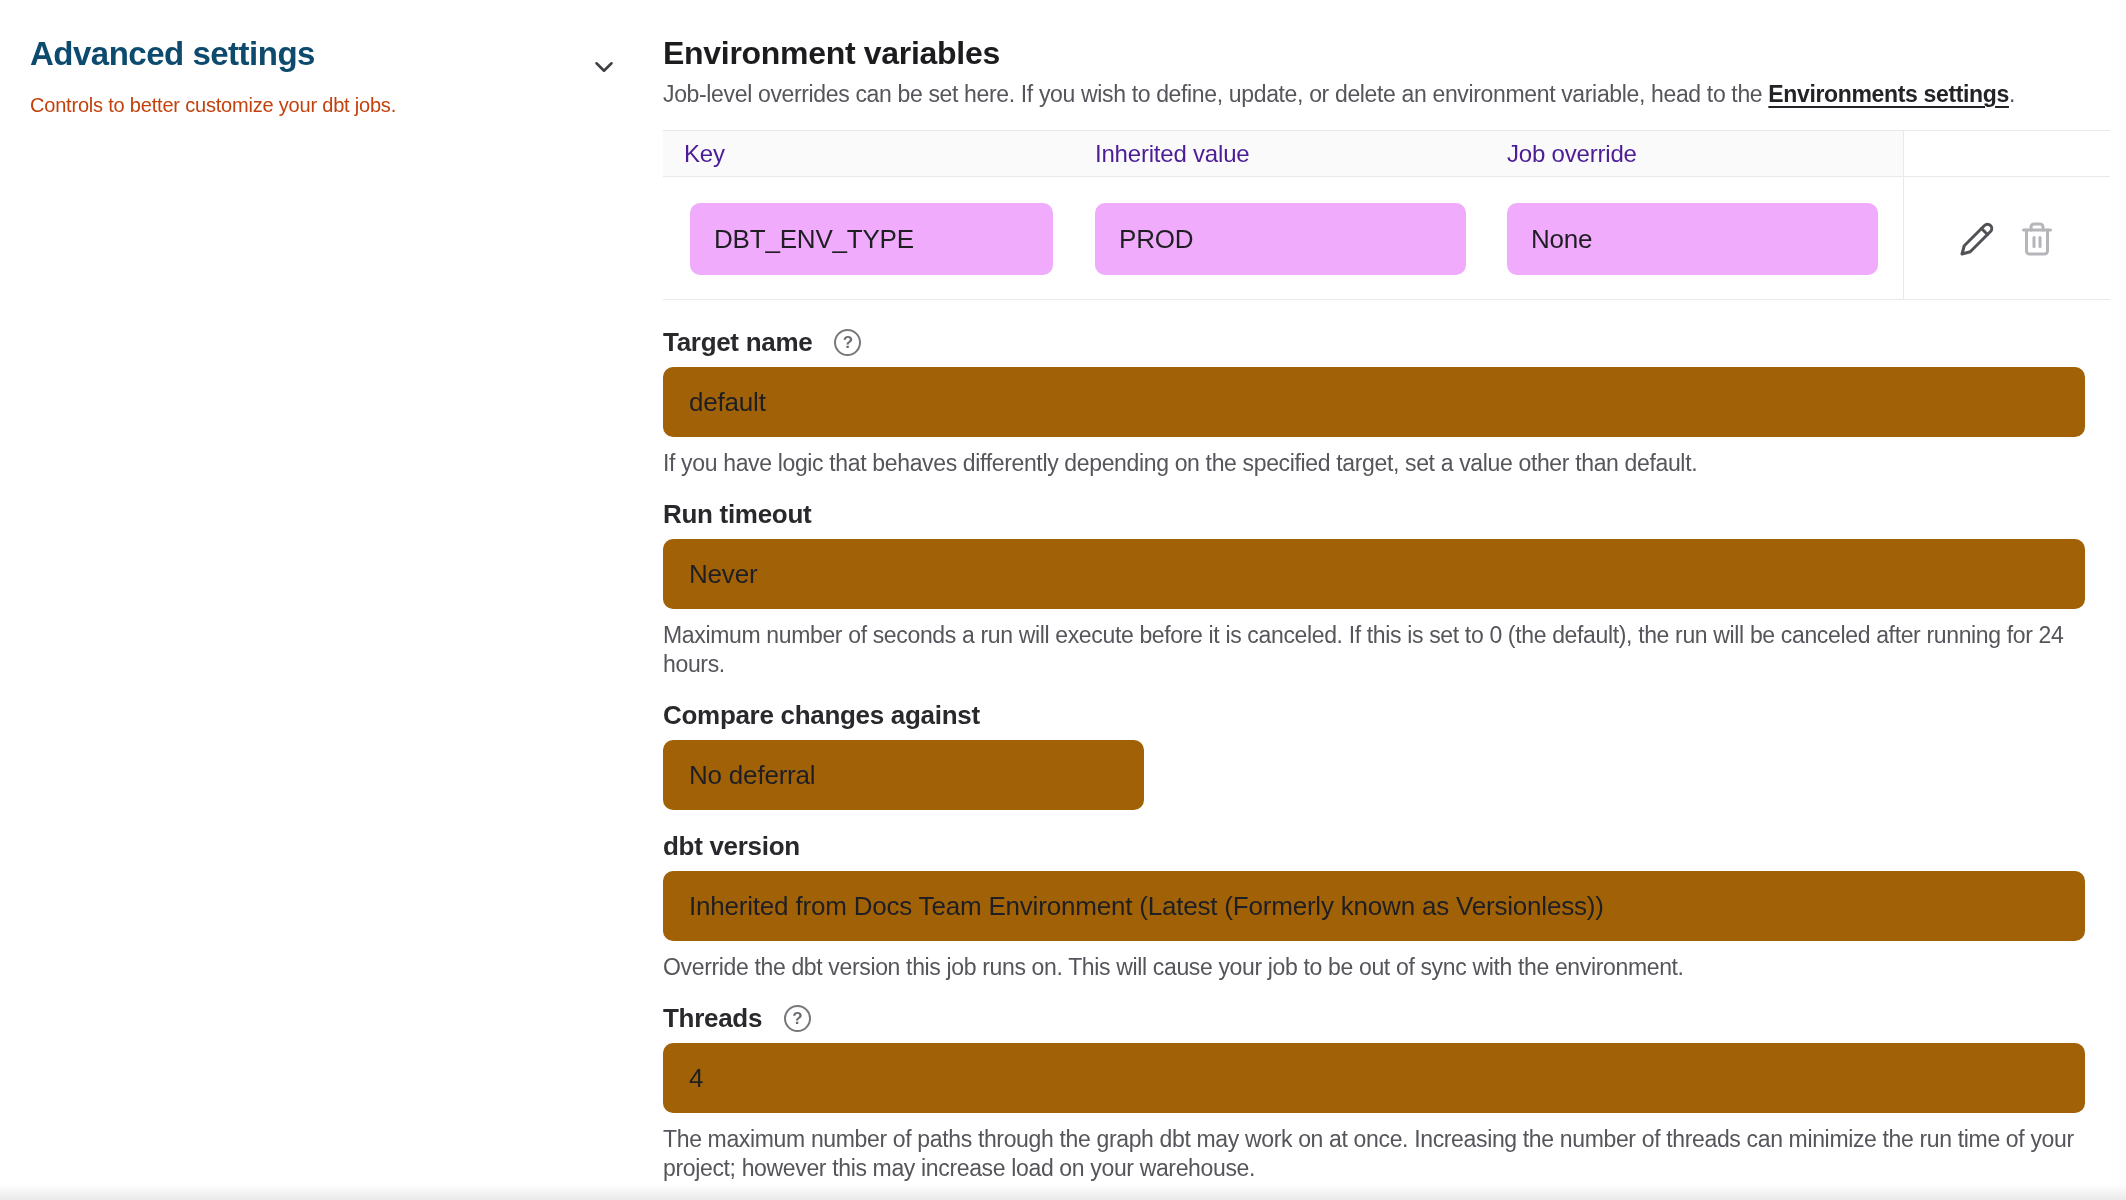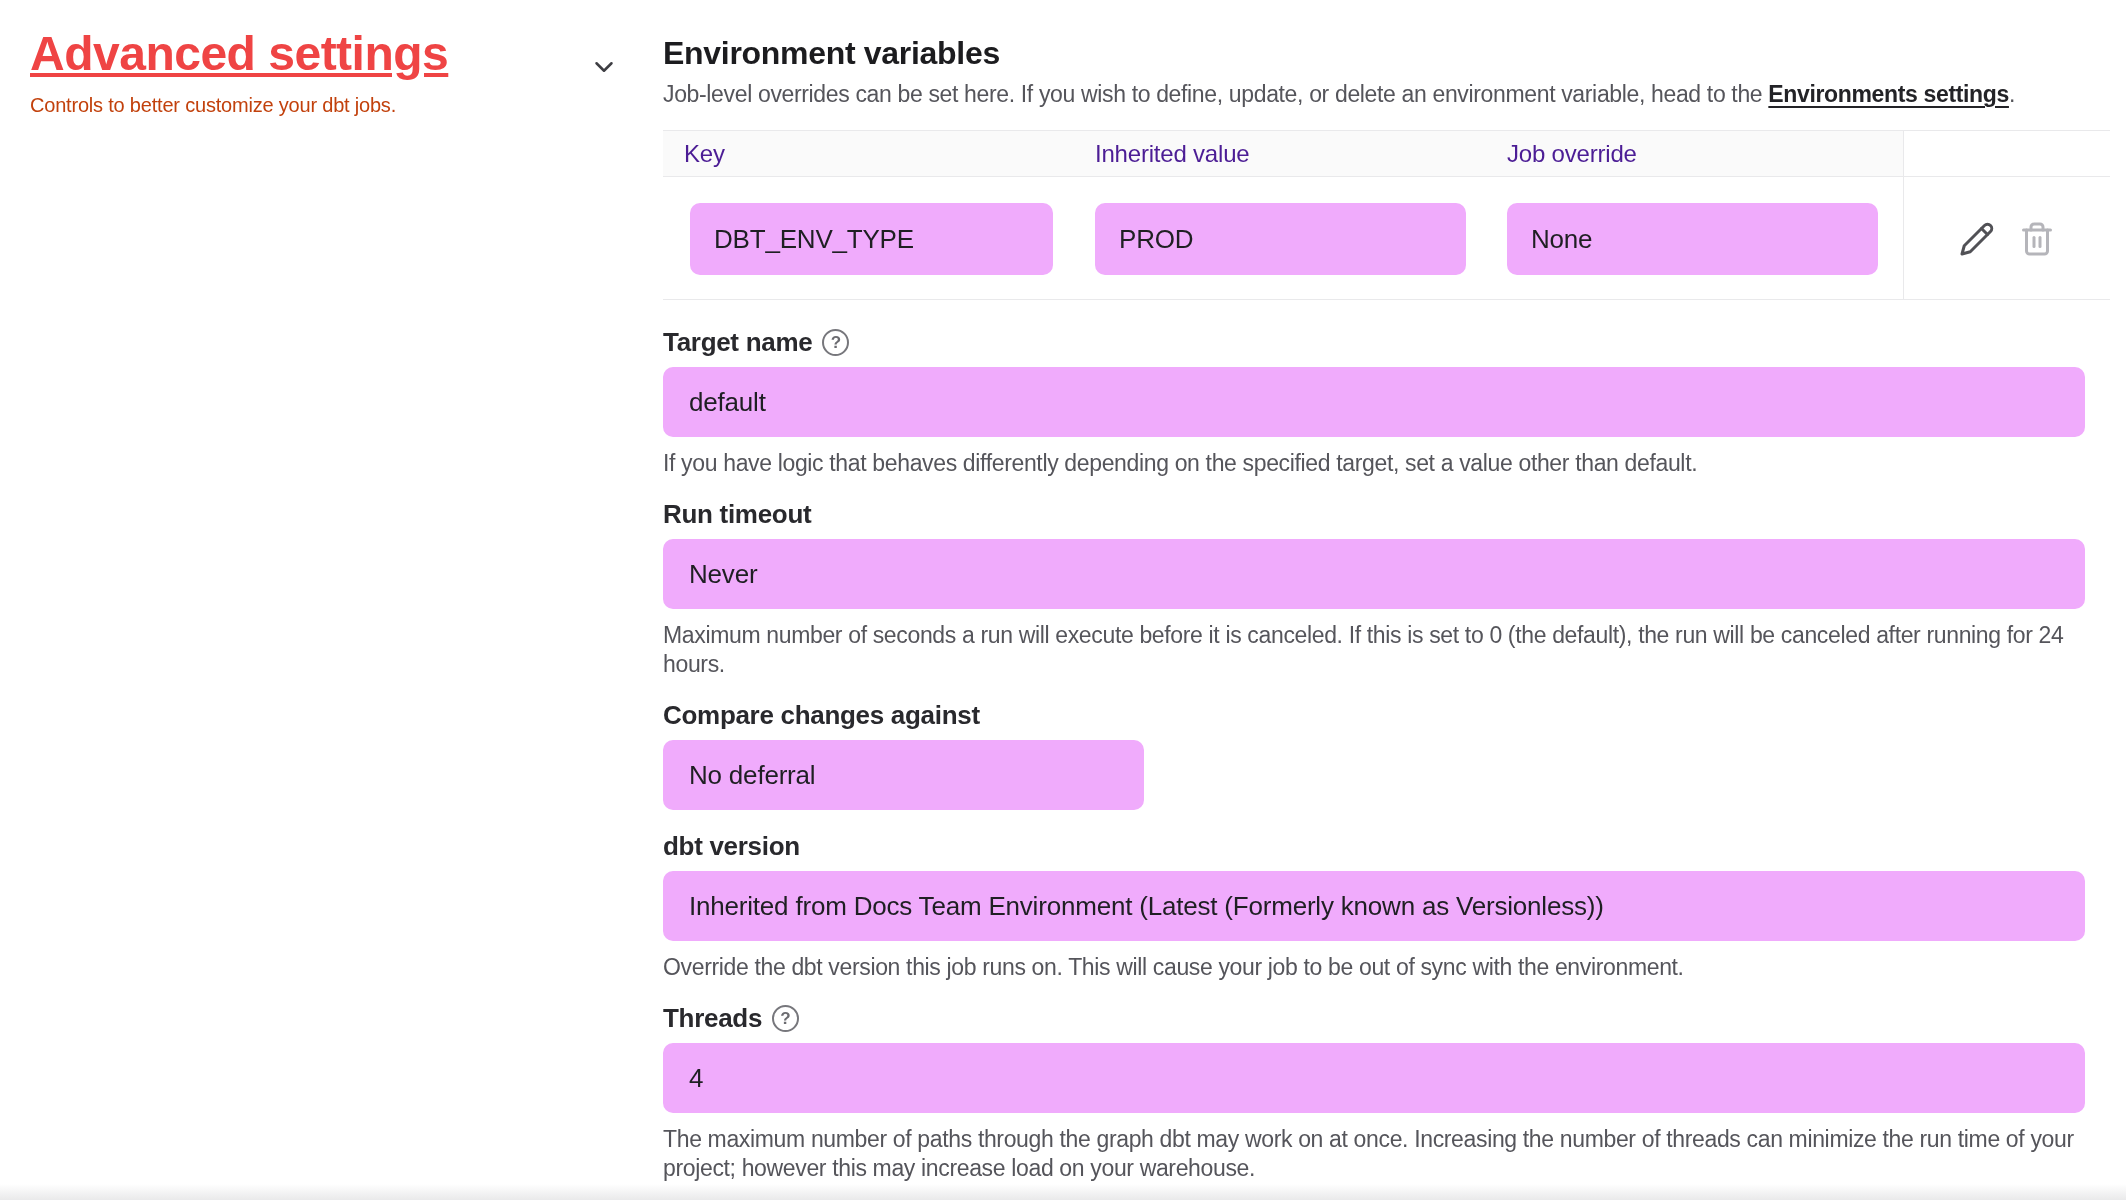--- a/index.html
+++ b/index.html
@@ -13,23 +13,22 @@
   }
   .page { display: flex; width: 2126px; }
 
   
   .left-panel {
     width: 663px; flex-shrink: 0;
     padding: 30px 0 0 30px;
     position: relative;
   }
   .page-title {
-    font-size: 48px; font-weight: 700; letter-spacing: -0.5px; color: #ef4444;
+    font-size: 33px; font-weight: 700; letter-spacing: -0.5px; color: #0c4a6e;
     line-height: 48px;
-    text-decoration: underline;
   }
   .page-subtitle {
     margin-top: 12px; font-size: 20px; letter-spacing: -0.2px; color: #c2410c;
     line-height: 30px;
   }
   .chevron { position: absolute; top: 52px; right: 44px; width: 30px; height: 30px; cursor: pointer; }
   .chevron svg { width: 30px; height: 30px; stroke: #3e3e43; }
 
   
   .right-panel { width: 1447px; padding-top: 34px; }
@@ -65,29 +64,29 @@
   .t-row .c1 .cell-box { width: 363px; }
   .t-row .c2 .cell-box, .t-row .c3 .cell-box { width: 371px; }
   .icon-btn { display: inline-flex; align-items: center; justify-content: center; cursor: pointer; }
   .icon-btn svg { width: 36px; height: 36px; fill: none; stroke-width: 2; stroke-linecap: round; stroke-linejoin: round; }
   .icon-edit svg { stroke: #515156; }
   .icon-trash svg { stroke: #b5b5ba; }
 
   
   .field { margin-top: 20px; }
   .field.first { margin-top: 26px; }
-  .label-row { display: flex; align-items: center; gap: 10px; text-align: center; }
+  .label-row { display: flex; align-items: center; gap: 22px; text-align: center; }
   .field-label { font-size: 26px; font-weight: 700; letter-spacing: -0.3px; color: #29292d; line-height: 33px; }
   .help-icon {
     width: 27px; height: 27px; border: 2px solid #77777c; border-radius: 50%;
     display: inline-flex; align-items: center; justify-content: center;
     font-size: 17px; font-weight: 600; color: #6b6b70; cursor: pointer;
   }
   .input-box {
-    margin-top: 8px; height: 70px; background: #f0abfc; border-radius: 10px;
+    margin-top: 8px; height: 70px; background: #a16207; border-radius: 10px;
     display: flex; align-items: center; padding: 0 26px;
     font-size: 26px; letter-spacing: -0.2px; color: #1f1f23; cursor: pointer;
   }
   .input-box.full { width: 1422px; }
   .input-box.narrow { width: 481px; }
   .field-help {
     margin-top: 12px; max-width: 1435px;
     font-size: 23px; letter-spacing: -0.35px; color: #55555b; line-height: 29px;
   }
 

